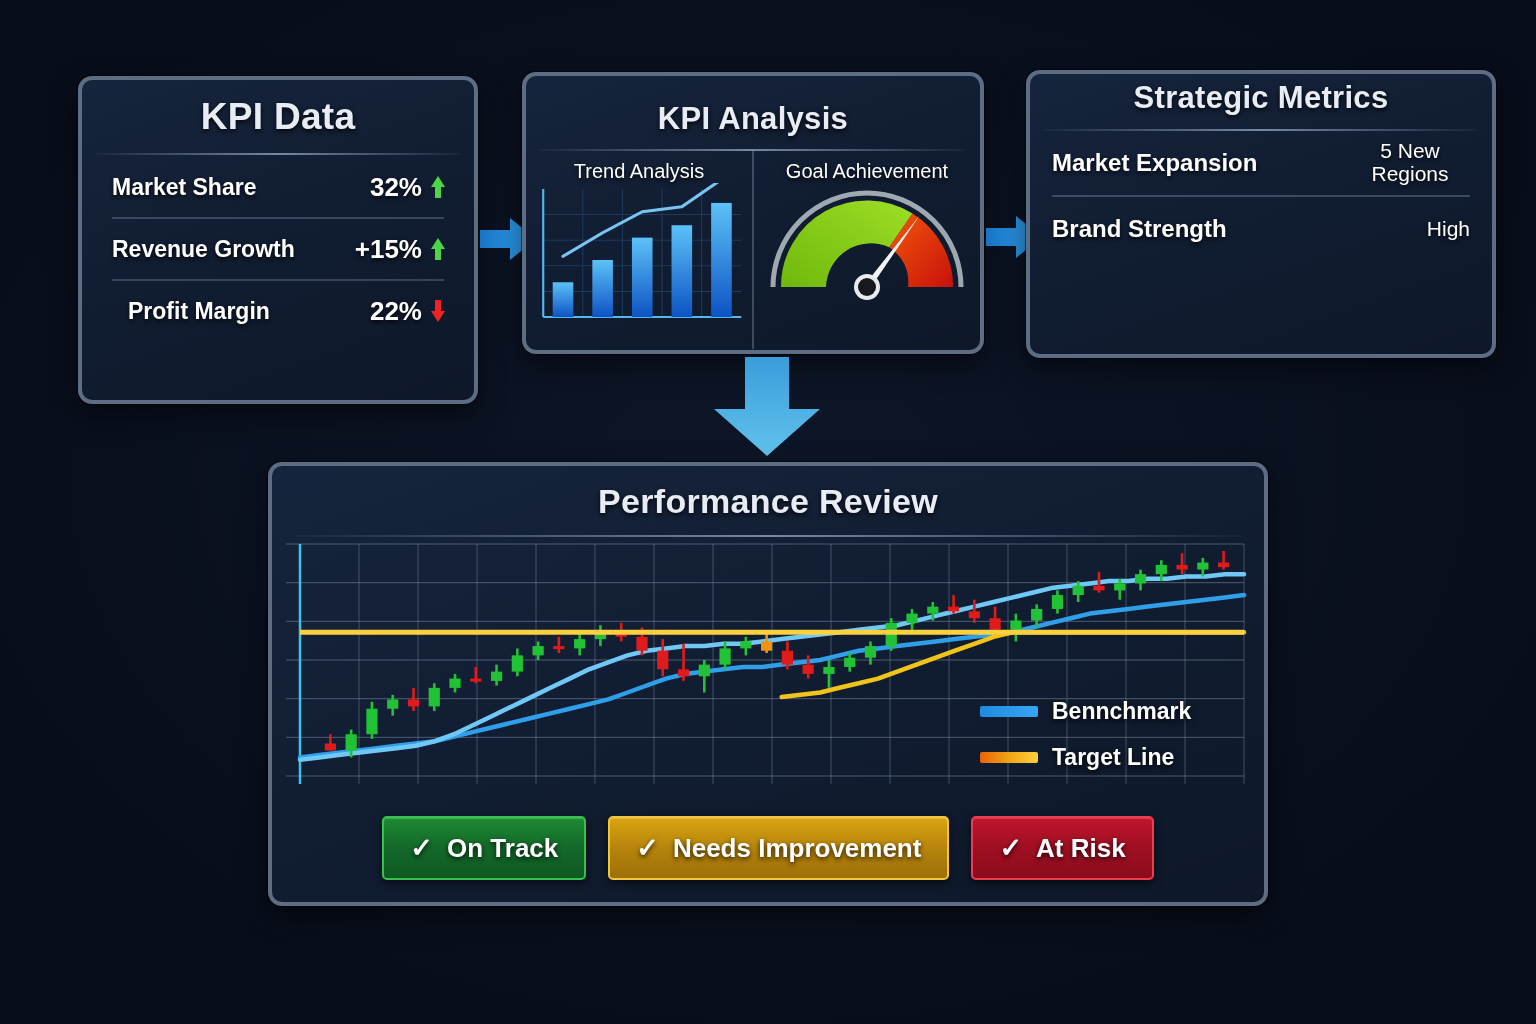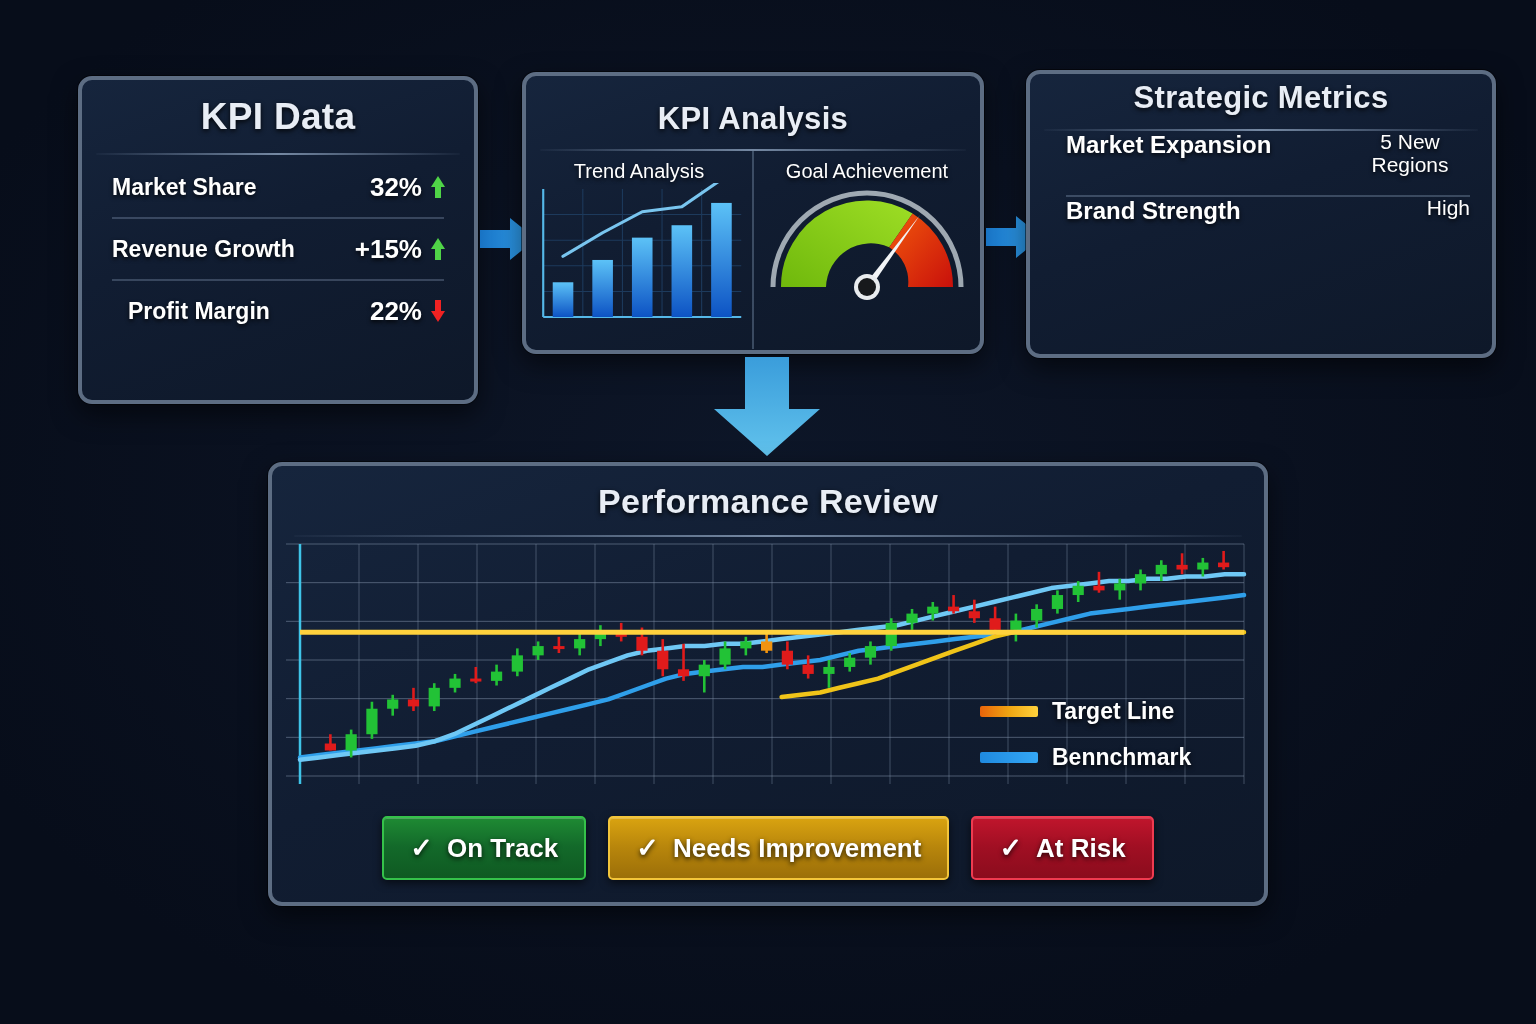--- a/index.html
+++ b/index.html
@@ -82,24 +82,23 @@
     text-align:center;color:#ffffff;font-size:20px;margin-top:9px;
     text-shadow:0 2px 4px rgba(0,0,0,.8);
   }
 
   
   #strategic{left:1026px;top:70px;width:470px;height:288px;}
   #strategic .card-title{font-size:31px;padding-top:6px;}
   #strategic .title-rule{margin-top:13px;}
   .sm-rows{padding:0 22px;}
   .sm-row{
-    display:flex;justify-content:space-between;
+    display:flex;align-items:center;justify-content:space-between;
     height:64px;
     border-bottom:2px solid rgba(150,170,200,.32);
-    margin-left:14px;
   }
   .sm-row:last-child{border-bottom:none;}
   .sm-label{color:#fff;font-size:24px;font-weight:bold;text-shadow:0 2px 4px rgba(0,0,0,.8);}
   .sm-value{color:#fff;font-size:21px;text-align:center;line-height:1.08;max-width:120px;
             text-shadow:0 2px 4px rgba(0,0,0,.8);}
 
   
   .arrow-right{position:absolute;width:56px;height:46px;}
   #arrow-1{left:480px;top:216px;}
   #arrow-2{left:986px;top:214px;}
@@ -418,26 +417,26 @@
             <line x1="918.8409090909091" x2="918.8409090909091" y1="17.920000000000016" y2="36.47999999999999" stroke="#22c236" stroke-width="2.6"></line>
             <rect x="913.2322727272727" y="22.560000000000002" width="11.217272727272729" height="6.960000000000008" fill="#22c236"></rect>
             <line x1="939.6136363636364" x2="939.6136363636364" y1="10.960000000000008" y2="29.52000000000001" stroke="#e01b1b" stroke-width="2.6"></line>
             <rect x="934.005" y="22.560000000000002" width="11.217272727272729" height="4.639999999999986" fill="#e01b1b"></rect>
           </g>
         <line id="cs-target" x1="16" y1="92.16" x2="960" y2="92.16" stroke="#ffd23d" stroke-width="5"></line>
       </svg>
 
       <div class="legend">
         <div class="legend-row">
+          <span class="legend-sw benchmark"></span>
+          <span class="legend-label">Bennchmark</span>
+        </div>
+        <div class="legend-row">
           <span class="legend-sw target"></span>
           <span class="legend-label">Target Line</span>
-        </div>
-        <div class="legend-row">
-          <span class="legend-sw benchmark"></span>
-          <span class="legend-label">Bennchmark</span>
         </div>
       </div>
     </div>
 
     <div class="status-bar">
       <div class="status-btn btn-green">
         <span class="chk">✓</span>
         <span>On Track</span>
       </div>
       <div class="status-btn btn-amber">

